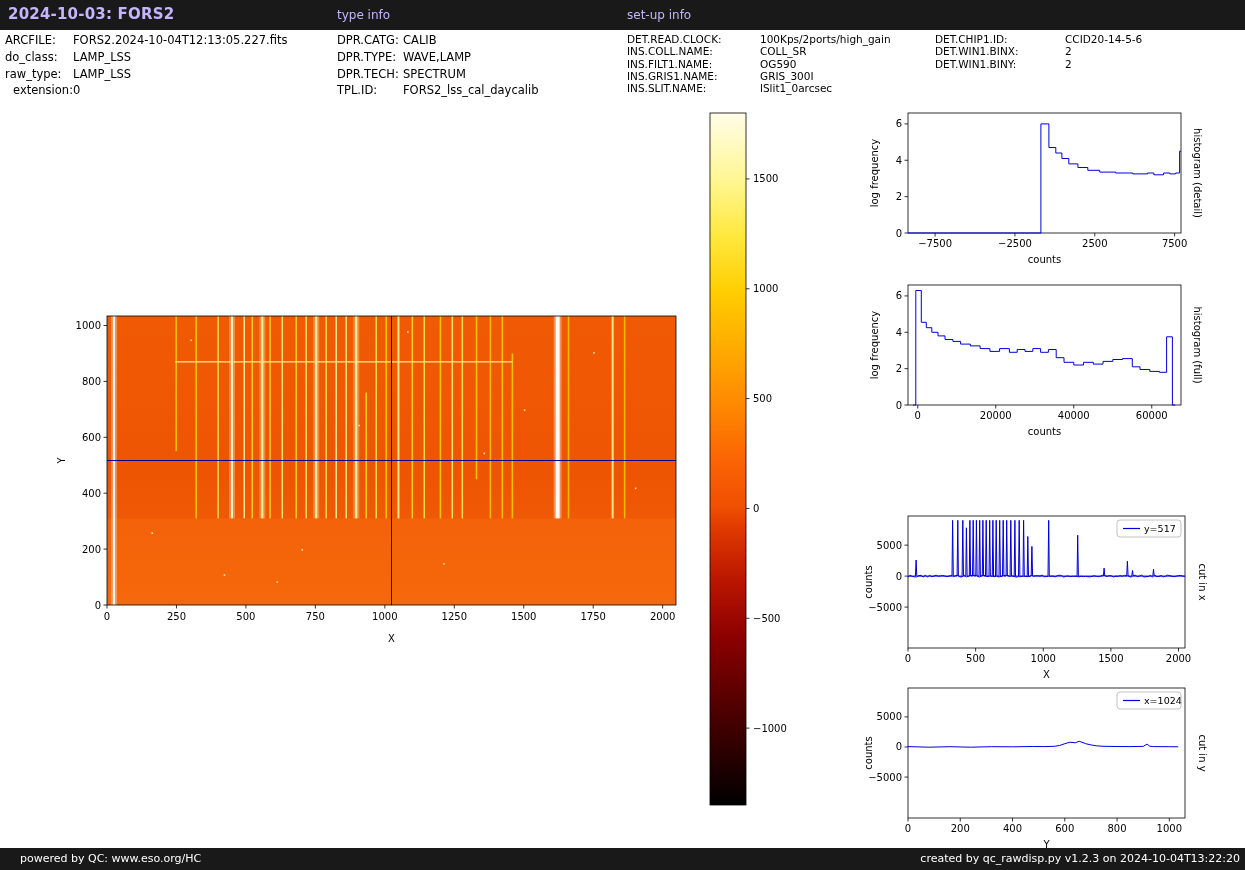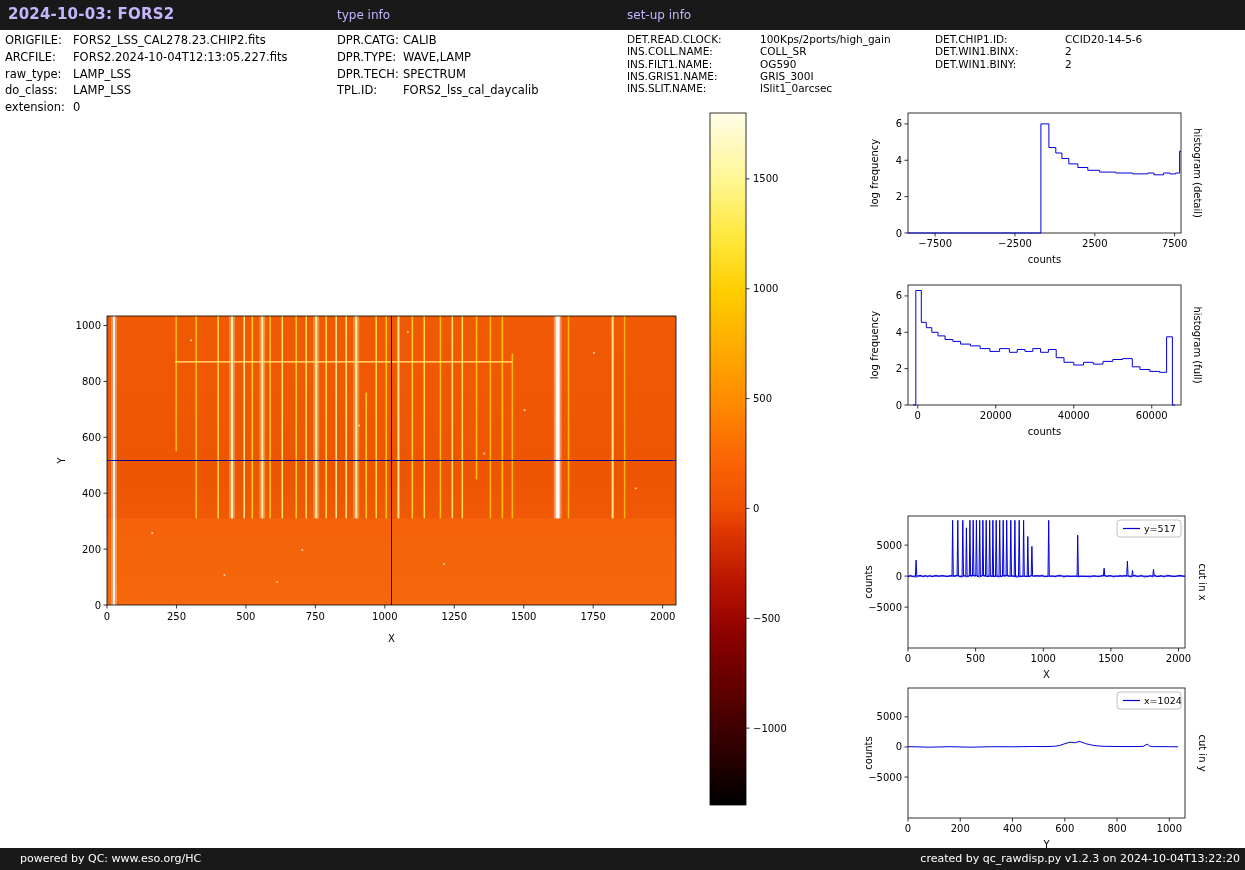--- a/index.html
+++ b/index.html
@@ -30,25 +30,24 @@
 </head>
 <body>
 
 <div class="topbar">
   <span class="title">2024-10-03: FORS2</span>
   <span class="sec-type">type info</span>
   <span class="sec-setup">set-up info</span>
 </div>
 
 <div class="info info-left" id="info-file">
-    <div class="irow"><span class="ilabel" style="width: 68px;">ORIGFILE:</span><span class="ivalue">FORS2_LSS_CAL278.23.CHIP2.fits</span></div>
     <div class="irow"><span class="ilabel" style="width: 68px;">ARCFILE:</span><span class="ivalue">FORS2.2024-10-04T12:13:05.227.fits</span></div>
+    <div class="irow"><span class="ilabel" style="width: 68px;">do_class:</span><span class="ivalue">LAMP_LSS</span></div>
     <div class="irow"><span class="ilabel" style="width: 68px;">raw_type:</span><span class="ivalue">LAMP_LSS</span></div>
-    <div class="irow"><span class="ilabel" style="width: 68px;">do_class:</span><span class="ivalue">LAMP_LSS</span></div>
-    <div class="irow"><span class="ilabel" style="width: 68px;">extension:</span><span class="ivalue">0</span></div>
+    <div class="irow"><span class="ilabel" style="width: 68px; text-align: right;">extension:</span><span class="ivalue">0</span></div>
   </div>
 <div class="info info-mid" id="info-type">
     <div class="irow"><span class="ilabel" style="width: 66px;">DPR.CATG:</span><span class="ivalue">CALIB</span></div>
     <div class="irow"><span class="ilabel" style="width: 66px;">DPR.TYPE:</span><span class="ivalue">WAVE,LAMP</span></div>
     <div class="irow"><span class="ilabel" style="width: 66px;">DPR.TECH:</span><span class="ivalue">SPECTRUM</span></div>
     <div class="irow"><span class="ilabel" style="width: 66px;">TPL.ID:</span><span class="ivalue">FORS2_lss_cal_daycalib</span></div>
   </div>
 <div class="info info-r1" id="info-setup1">
     <div class="irow"><span class="ilabel" style="width: 133px;">DET.READ.CLOCK:</span><span class="ivalue">100Kps/2ports/high_gain</span></div>
     <div class="irow"><span class="ilabel" style="width: 133px;">INS.COLL.NAME:</span><span class="ivalue">COLL_SR</span></div>

